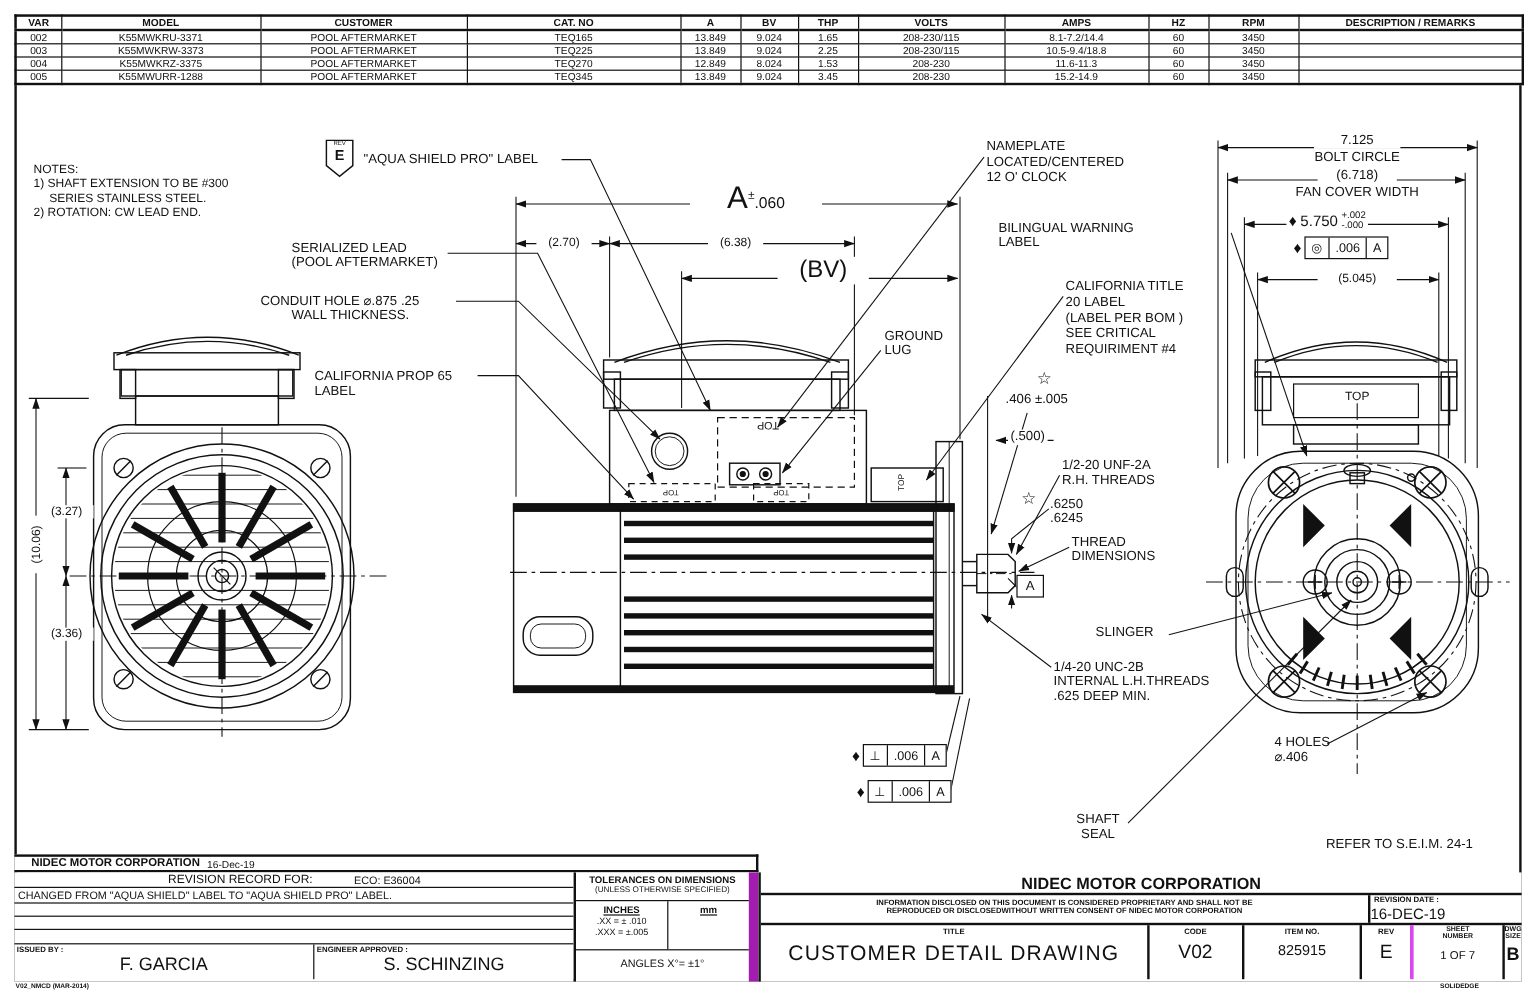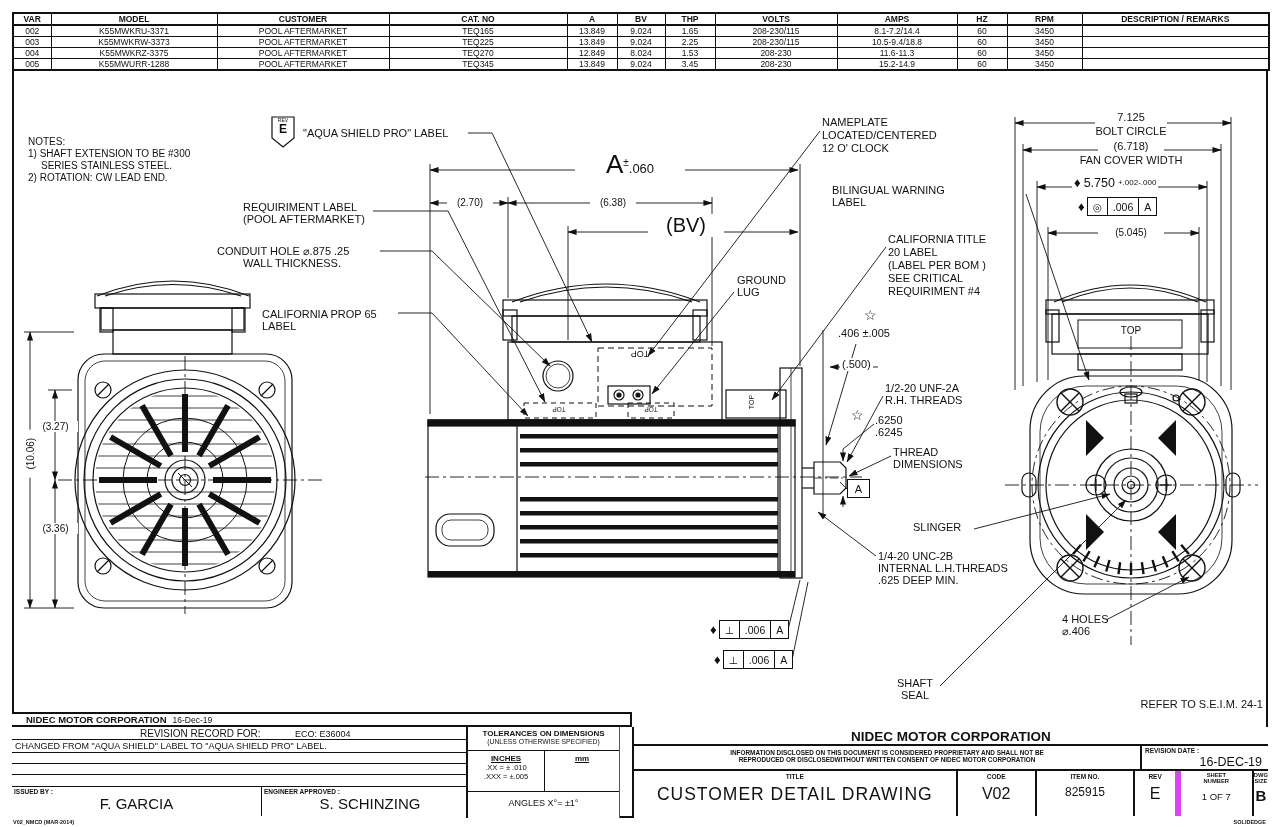--- a/index.html
+++ b/index.html
@@ -3,21 +3,21 @@
 <meta charset="utf-8">
 <style>
   *{margin:0;padding:0;box-sizing:border-box}
   html,body{width:1280px;height:827px;background:#fff;font-family:"Liberation Sans",sans-serif;color:#111}
   #page{position:relative;width:1280px;height:827px;overflow:hidden;background:#fff}
   .frame{position:absolute;left:12px;top:12px;width:1256px;height:806px;border:2px solid #111}
   svg#art{position:absolute;left:0;top:0;width:1280px;height:827px}
   .lbl{position:absolute;font-size:11px;line-height:1.14;white-space:nowrap;color:#111}
   .sm{font-size:10px}
   .c{text-align:center}
-  .r{text-align:right}
+  .r{}
   .mask{background:#fff;padding:0 2px}
   .rot180{transform:rotate(180deg)}
   
   table#vt{position:absolute;left:12px;top:12px;width:1256px;border-collapse:collapse;table-layout:fixed;background:#fff}
   #vt th,#vt td{border:1px solid #111;font-size:8.5px;text-align:center;height:11px;padding:0;overflow:hidden;white-space:nowrap}
   #vt th{font-weight:bold;border-bottom:2px solid #111}
   #vt{border:2px solid #111}
   
   .fcf{position:absolute;display:flex;align-items:center;background:#fff}
   .fcf .dia{font-size:13px;margin-right:2px}
@@ -378,21 +378,21 @@
 
 <div class="lbl sm" style="left:28px;top:136px">NOTES:</div>
 <div class="lbl sm" style="left:28px;top:148px">1) SHAFT EXTENSION TO BE #300</div>
 <div class="lbl sm" style="left:41px;top:160px">SERIES STAINLESS STEEL.</div>
 <div class="lbl sm" style="left:28px;top:172px">2) ROTATION: CW LEAD END.</div>
 
 <div class="lbl c" style="left:273px;top:118px;width:20px;font-size:5px">REV</div>
 <div class="lbl c" style="left:273px;top:123px;width:20px;font-size:12px;font-weight:bold">E</div>
 <div class="lbl" style="left:303px;top:127px">"AQUA SHIELD PRO" LABEL</div>
 
-<div class="lbl" style="left:243px;top:201px">REQUIRIMENT LABEL</div>
+<div class="lbl" style="left:243px;top:201px">SERIALIZED LEAD</div>
 <div class="lbl" style="left:243px;top:213px">(POOL AFTERMARKET)</div>
 
 <div class="lbl" style="left:217px;top:245px">CONDUIT HOLE ⌀.875 .25</div>
 <div class="lbl" style="left:243px;top:257px">WALL THICKNESS.</div>
 
 <div class="lbl" style="left:262px;top:308px">CALIFORNIA PROP 65</div>
 <div class="lbl" style="left:262px;top:320px">LABEL</div>
 
 <div class="lbl" style="left:822px;top:116px">NAMEPLATE</div>
 <div class="lbl" style="left:822px;top:129px">LOCATED/CENTERED</div>
@@ -469,21 +469,21 @@
 <div class="lbl mask c sm" style="left:33px;top:523px;width:45px">(3.36)</div>
 
 <div class="lbl mask c" style="left:1095px;top:111px;width:72px">7.125</div>
 <div class="lbl mask c" style="left:1078px;top:125px;width:106px">BOLT CIRCLE</div>
 <div class="lbl mask c" style="left:1098px;top:140px;width:66px">(6.718)</div>
 <div class="lbl mask c" style="left:1060px;top:154px;width:142px">FAN COVER WIDTH</div>
 
 <div class="lbl mask" style="left:1072px;top:176px;display:flex;align-items:center;gap:3px">
   <span style="font-size:13px">♦</span>
   <span style="font-size:12.5px">5.750</span>
-  <span style="display:inline-flex;flex-direction:row;font-size:8px;line-height:1.05">
+  <span style="display:inline-flex;flex-direction:column;font-size:8px;line-height:1.05">
     <span>+.002</span>
     <span>-.000</span>
   </span>
 </div>
 <div class="fcf" style="left:1078px;top:197px">
   <span class="dia">♦</span>
   <span class="cells">
     <span class="cell">◎</span>
     <span class="cell">.006</span>
     <span class="cell">A</span>
@@ -516,21 +516,21 @@
       <span class="tiny" style="position:absolute;left:2px;top:1px">ISSUED BY :</span>
       <div class="c" style="font-size:15px;margin-top:8px">F. GARCIA</div>
     </div>
     <div style="flex:1;position:relative">
       <span class="tiny" style="position:absolute;left:2px;top:1px">ENGINEER APPROVED :</span>
       <div class="c" style="font-size:15px;margin-top:8px">S. SCHINZING</div>
     </div>
   </div>
 </div>
 
-<div class="blk" style="left:466px;top:727px;width:154px;height:91px;border-left:2px solid #111;border-right:1px solid #a21caf">
+<div class="blk" style="left:478px;top:727px;width:154px;height:91px;border-left:2px solid #111;border-right:8px solid #a21caf">
   <div class="c" style="border-bottom:1px solid #111;height:24px;padding-top:2px">
     <div style="font-size:8px;font-weight:bold">TOLERANCES ON DIMENSIONS</div>
     <div style="font-size:6.8px">(UNLESS OTHERWISE SPECIFIED)</div>
   </div>
   <div style="display:flex;height:41px;border-bottom:1px solid #111">
     <div class="c" style="width:77px;border-right:1px solid #111;padding-top:3px">
       <div style="font-size:8px;font-weight:bold;text-decoration:underline">INCHES</div>
       <div style="font-size:7.5px">.XX = ± .010</div>
       <div style="font-size:7.5px">.XXX = ±.005</div>
     </div>
@@ -563,21 +563,21 @@
       <div class="c" style="font-size:16px;margin-top:5px">V02</div>
     </div>
     <div style="width:100px;border-left:2px solid #111">
       <div class="c tiny" style="margin-top:2px">ITEM NO.</div>
       <div class="c" style="font-size:12px;margin-top:5px">825915</div>
     </div>
     <div style="width:42px;border-left:2px solid #111">
       <div class="c tiny" style="margin-top:2px">REV</div>
       <div class="c" style="font-size:16px;margin-top:5px">E</div>
     </div>
-    <div style="width:78px;border-left:6px solid #d946ef">
+    <div style="width:78px;border-left:3px solid #d946ef">
       <div class="c" style="margin-top:1px;font-size:5.8px;font-weight:bold;line-height:1.1">
         <div>SHEET</div>
         <div>NUMBER</div>
       </div>
       <div class="c" style="font-size:9.5px;margin-top:6px">1  OF  7</div>
     </div>
     <div style="flex:1;border-left:2px solid #111">
       <div class="c" style="margin-top:1px;font-size:5.8px;font-weight:bold;line-height:1.1">
         <div>DWG</div>
         <div>SIZE</div>

